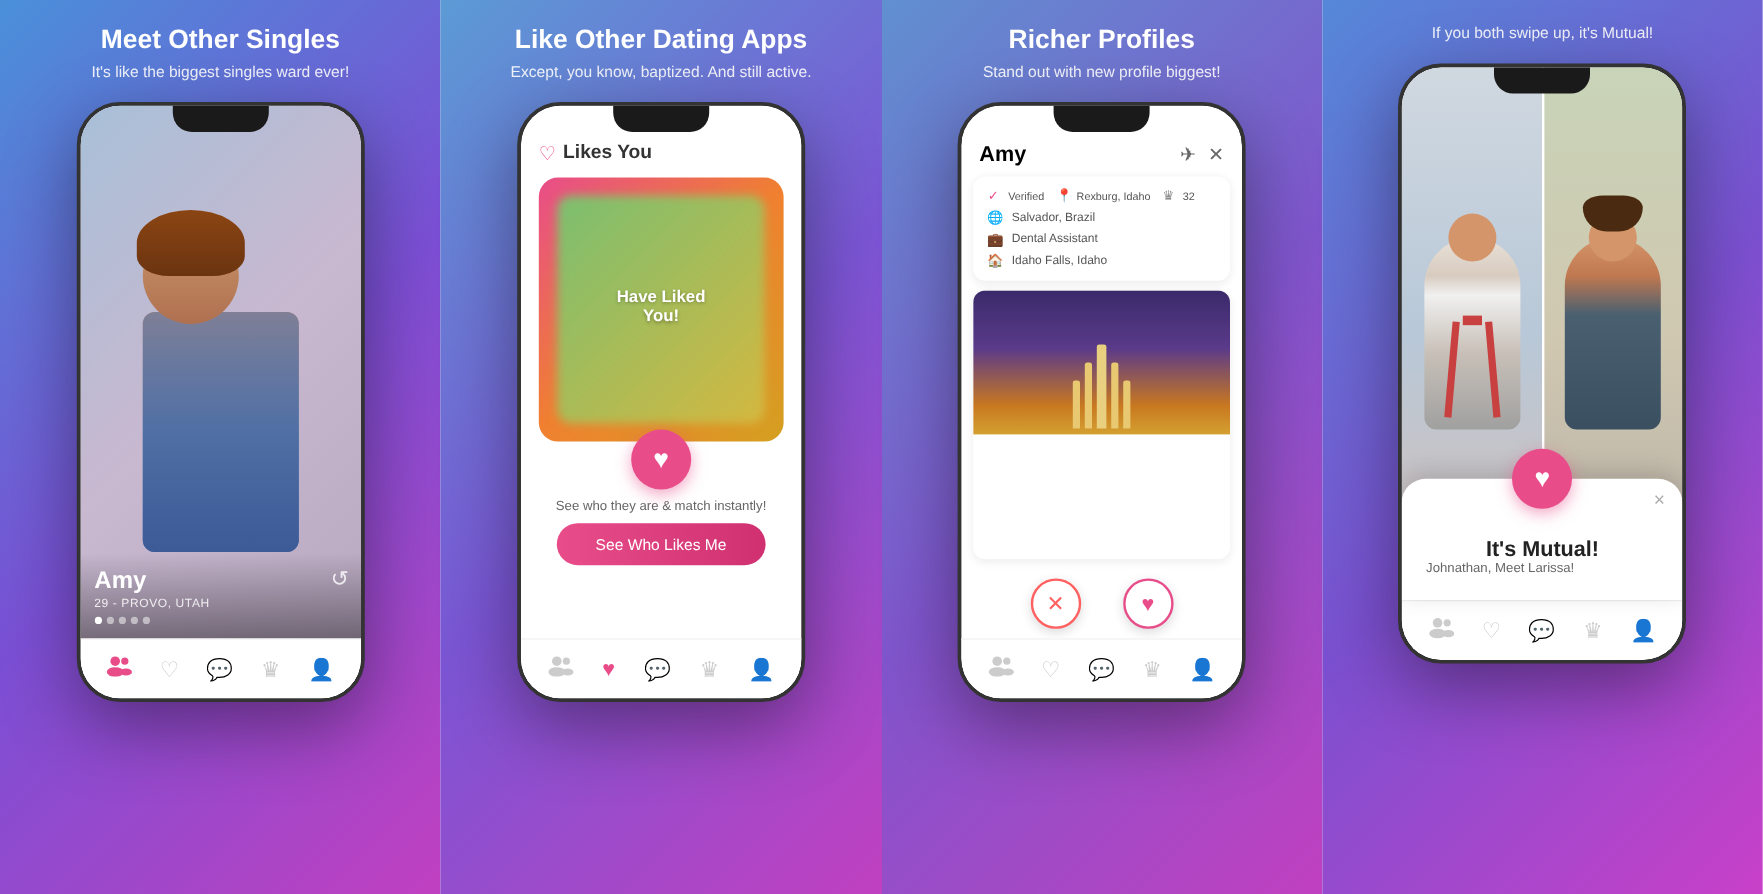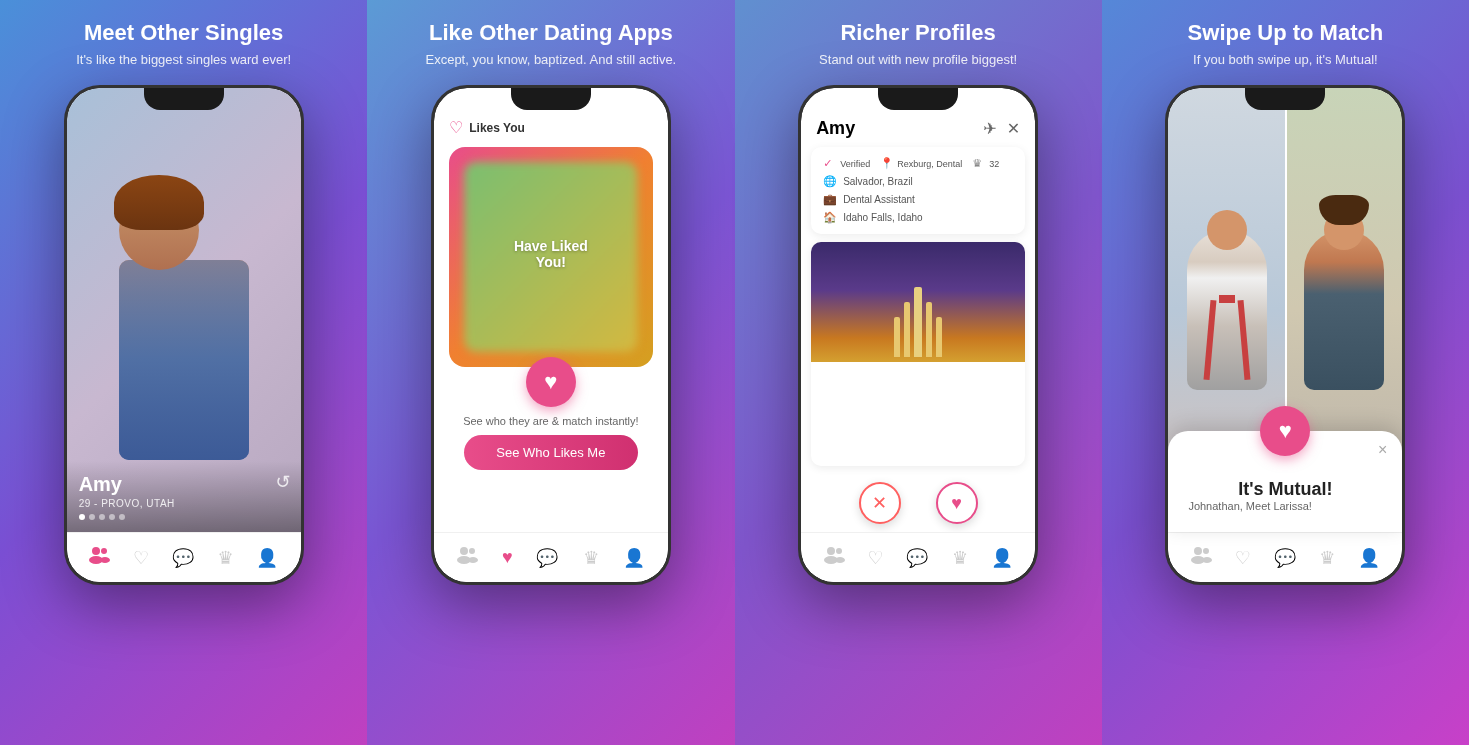--- a/index.html
+++ b/index.html
@@ -177,21 +177,21 @@
       gap: 6px;
       flex-shrink: 0;
     }
 
     .likes-header-icon {
       color: #e84d8a;
       font-size: 16px;
     }
 
     .likes-header-text {
-      font-size: 12px;
+      font-size: 16px;
       font-weight: 600;
       color: #333;
     }
 
     .likes-content {
       flex: 1;
       display: flex;
       flex-direction: column;
       align-items: center;
       padding: 0 15px 10px;
@@ -739,21 +739,21 @@
 
         <div class="profile-info-card">
 
           <div class="profile-info-row badge-row">
             <div class="badge-item">
               <span class="info-icon verified-icon">✓</span>
               <span>Verified</span>
             </div>
             <div class="badge-item">
               <span class="info-icon">📍</span>
-              <span>Rexburg, Dental</span>
+              <span>Rexburg, Idaho</span>
             </div>
             <div class="badge-item">
               <span class="info-icon">♛</span>
               <span>32</span>
             </div>
           </div>
 
           <div class="profile-info-row">
             <span class="info-icon">🌐</span>
             <span>Salvador, Brazil</span>
@@ -802,21 +802,20 @@
           <span class="nav-icon">💬</span>
           <span class="nav-icon">♛</span>
           <span class="nav-icon">👤</span>
         </div>
       </div>
     </div>
   </div>
 </div>
 
 <div class="panel panel-4">
-  <div class="panel-title">Swipe Up to Match</div>
   <div class="panel-subtitle">If you both swipe up, it's Mutual!</div>
 
   <div class="phone">
     <div class="phone-screen">
       <div class="match-screen">
 
         <div class="match-photos">
 
           <div class="match-photo-left">
             <div class="person-male">

